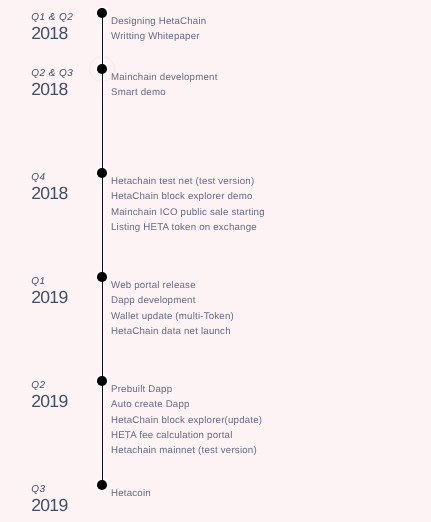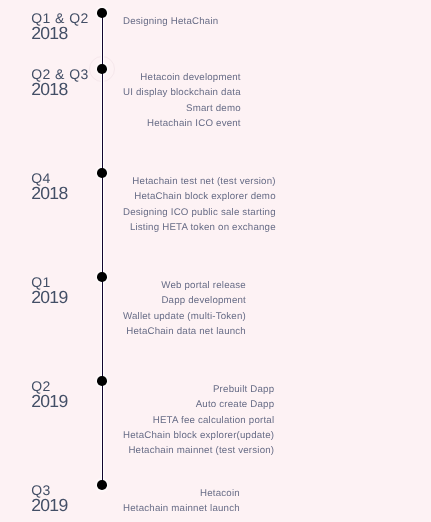--- a/index.html
+++ b/index.html
@@ -20,25 +20,25 @@
 
   
   .halo{position:absolute;width:24.4px;height:24.4px;border-radius:50%;
         border:1px solid #f6e8ec;z-index:0;}
   .glow{position:absolute;width:15.5px;height:15.5px;border-radius:50%;z-index:1;
         background:radial-gradient(circle closest-side,#ffffff 56%,rgba(255,255,255,.48) 74%,rgba(255,255,255,0) 100%);}
   .dot{position:absolute;width:9.7px;height:9.7px;border-radius:50%;background:#000000;z-index:3;}
 
   
   .period{position:absolute;left:31.2px;z-index:4;}
-  .q{font-size:14px;line-height:10px;color:#434f66;letter-spacing:0.45px;margin-bottom:1.1px;white-space:nowrap;}
+  .q{font-size:10px;line-height:10px;color:#434f66;letter-spacing:0.45px;margin-bottom:1.1px;white-space:nowrap;font-style:italic;}
   .year{font-size:17.6px;line-height:18px;color:#434f66;letter-spacing:-0.7px;white-space:nowrap;}
 
   
-  .items{position:absolute;left:123px;z-index:4;text-align:right;}
+  .items{position:absolute;left:111px;z-index:4;}
   .item{font-size:9.7px;line-height:15.33px;color:#676c86;letter-spacing:0.2px;white-space:nowrap;}
 
   
   .s0 .period{top:13px}  .s0 .items{top:14px}
   .s1 .period{top:69px}  .s1 .items{top:70px}
   .s2 .period{top:173px} .s2 .items{top:174px}
   .s3 .period{top:277px} .s3 .items{top:278px}
   .s4 .period{top:381px} .s4 .items{top:382px}
   .s5 .period{top:485px} .s5 .items{top:486px}
   .s0 .halo,.s0 .glow,.s0 .dot{--cy:12.79px}
@@ -60,50 +60,49 @@
 
   <div class="section s0">
     <div class="glow"></div>
     <div class="dot"></div>
     <div class="period">
       <div class="q">Q1 &amp; Q2</div>
       <div class="year">2018</div>
     </div>
     <div class="items">
       <div class="item">Designing HetaChain</div>
+      <div class="item">Writting Whitepaper</div>
     </div>
   </div>
 
   <div class="section s1">
     <div class="halo"></div>
     <div class="glow"></div>
     <div class="dot"></div>
     <div class="period">
       <div class="q">Q2 &amp; Q3</div>
       <div class="year">2018</div>
     </div>
     <div class="items">
-      <div class="item">Hetacoin development</div>
-      <div class="item">UI display blockchain data</div>
+      <div class="item">Mainchain development</div>
       <div class="item">Smart demo</div>
-      <div class="item">Hetachain ICO event</div>
     </div>
   </div>
 
   <div class="section s2">
     <div class="glow"></div>
     <div class="dot"></div>
     <div class="period">
       <div class="q">Q4</div>
       <div class="year">2018</div>
     </div>
     <div class="items">
       <div class="item">Hetachain test net (test version)</div>
       <div class="item">HetaChain block explorer demo</div>
-      <div class="item">Designing ICO public sale starting</div>
+      <div class="item">Mainchain ICO public sale starting</div>
       <div class="item">Listing HETA token on exchange</div>
     </div>
   </div>
 
   <div class="section s3">
     <div class="glow"></div>
     <div class="dot"></div>
     <div class="period">
       <div class="q">Q1</div>
       <div class="year">2019</div>
@@ -119,32 +118,31 @@
   <div class="section s4">
     <div class="glow"></div>
     <div class="dot"></div>
     <div class="period">
       <div class="q">Q2</div>
       <div class="year">2019</div>
     </div>
     <div class="items">
       <div class="item">Prebuilt Dapp</div>
       <div class="item">Auto create Dapp</div>
+      <div class="item">HetaChain block explorer(update)</div>
       <div class="item">HETA fee calculation portal</div>
-      <div class="item">HetaChain block explorer(update)</div>
       <div class="item">Hetachain mainnet (test version)</div>
     </div>
   </div>
 
   <div class="section s5">
     <div class="glow"></div>
     <div class="dot"></div>
     <div class="period">
       <div class="q">Q3</div>
       <div class="year">2019</div>
     </div>
     <div class="items">
       <div class="item">Hetacoin</div>
-      <div class="item">Hetachain mainnet launch</div>
     </div>
   </div>
 
 </div>
 
 </body></html>

